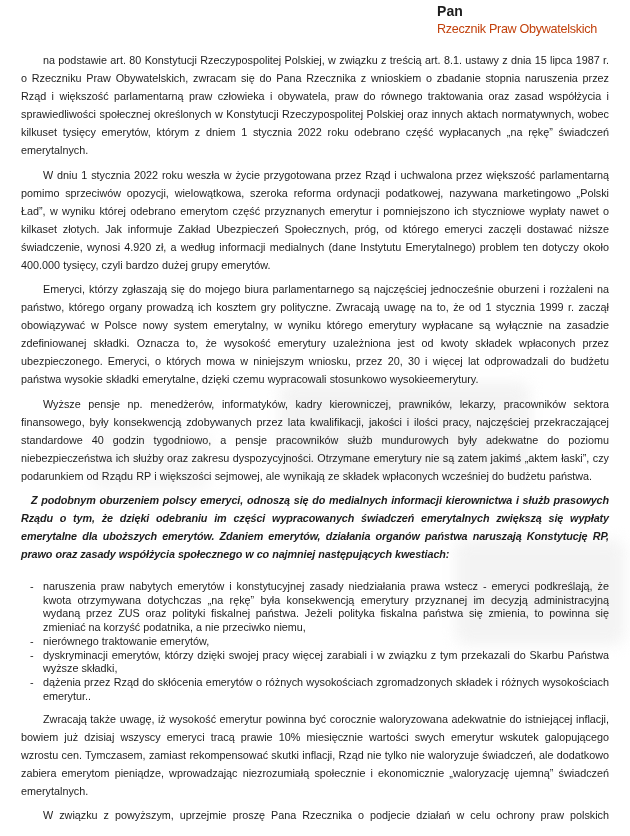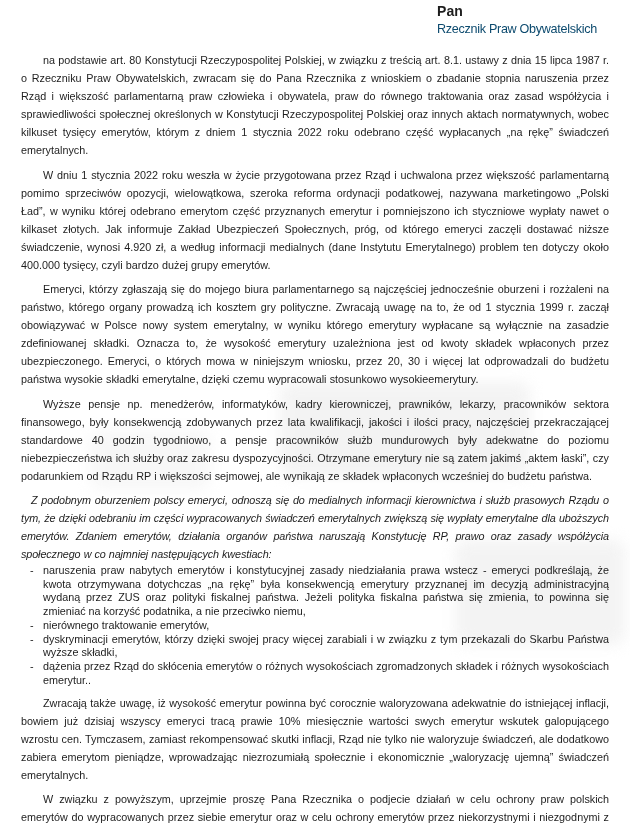--- a/index.html
+++ b/index.html
@@ -27,35 +27,35 @@
   .wm3 { left: 90px;  top: 430px; width: 120px; height: 60px; opacity:.5; }
 
   .content { position: relative; z-index: 1; padding: 3px 21px 0 21px; }
 
   .recipient {
     margin-left: 416px;
     margin-bottom: 13px;
     line-height: 17.5px;
   }
   .recipient .bold-line { font-weight: 700; font-size: 14px; letter-spacing: .1px; }
-  .recipient .title-line { font-weight: 400; font-size: 12.6px; letter-spacing: -0.3px; color:#0c4a6e; }
+  .recipient .title-line { font-weight: 400; font-size: 12.6px; letter-spacing: -0.3px; color:#c2410c; }
 
   .para {
     font-size: 10.8px;
     line-height: 18px;
     text-align: justify;
     text-indent: 22px;
     margin-bottom: 6.5px;
     letter-spacing: 0px;
     word-spacing: 0.2px;
   }
   .para.emphasis {
-    font-weight: 400;
+    font-weight: 700;
     font-style: italic;
-    margin-bottom: 1px;
+    margin-bottom: 17px;
     text-indent: 10px;
     letter-spacing: -0.1px;
   }
   .bullets {
     list-style: none;
     margin: 0 0 6.5px 9px;
   }
   .bullets li {
     position: relative;
     padding-left: 13px;

